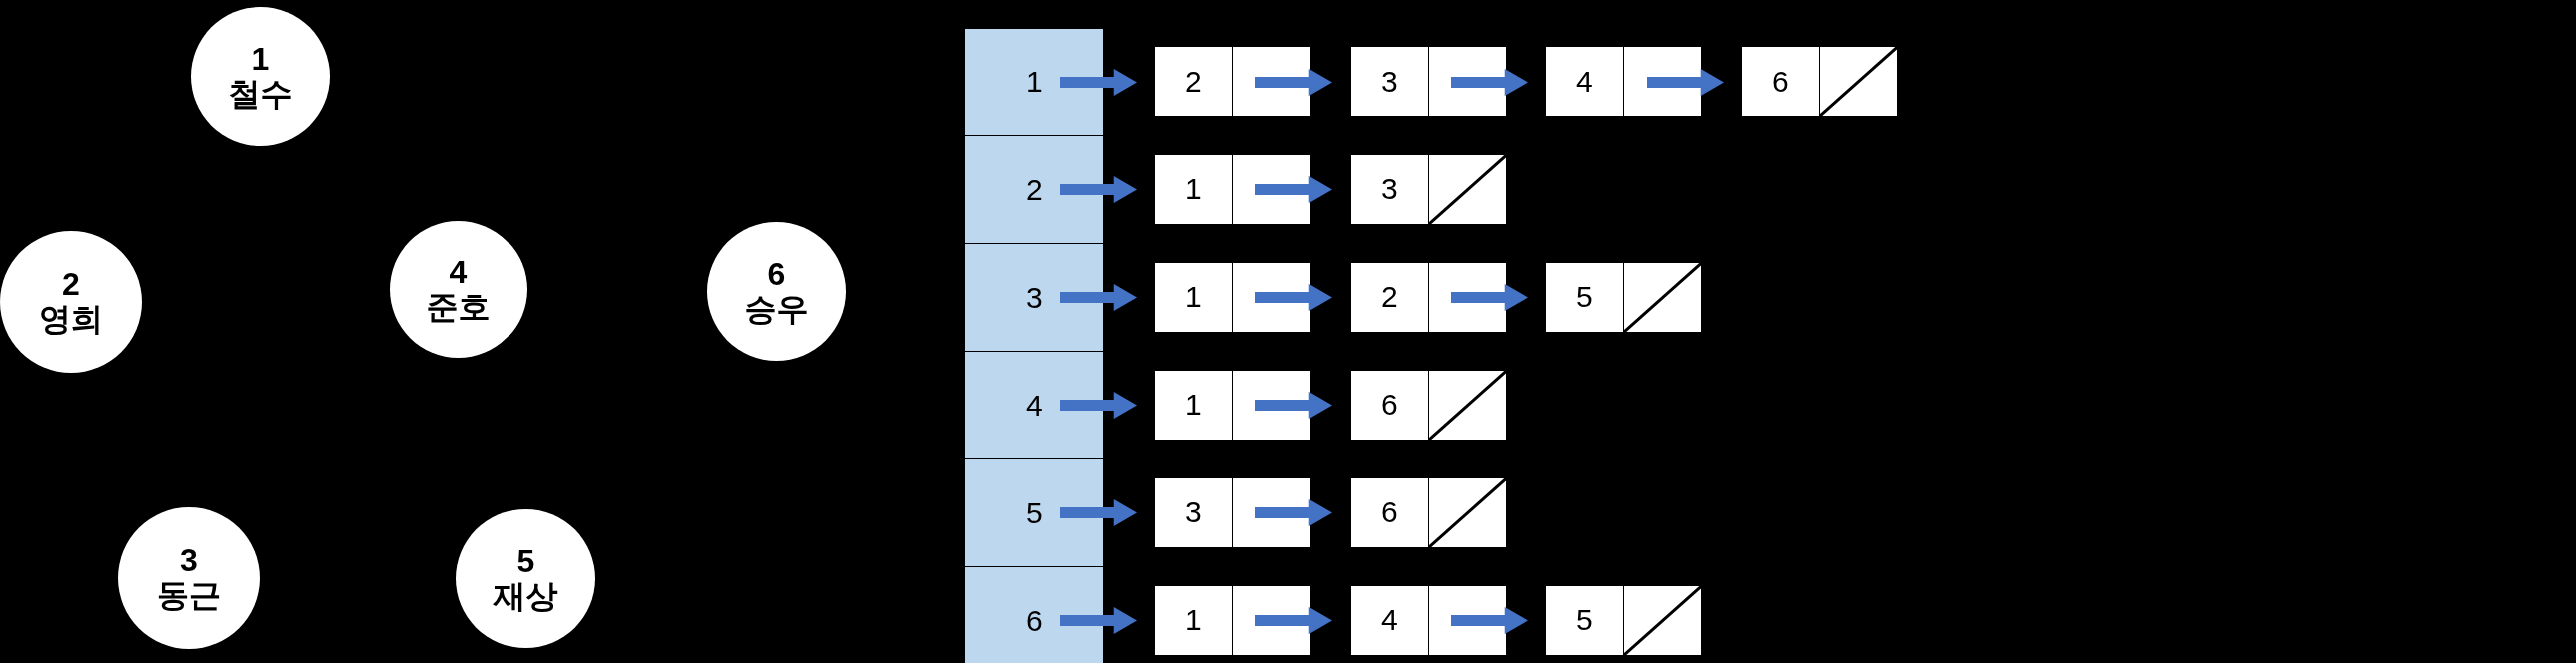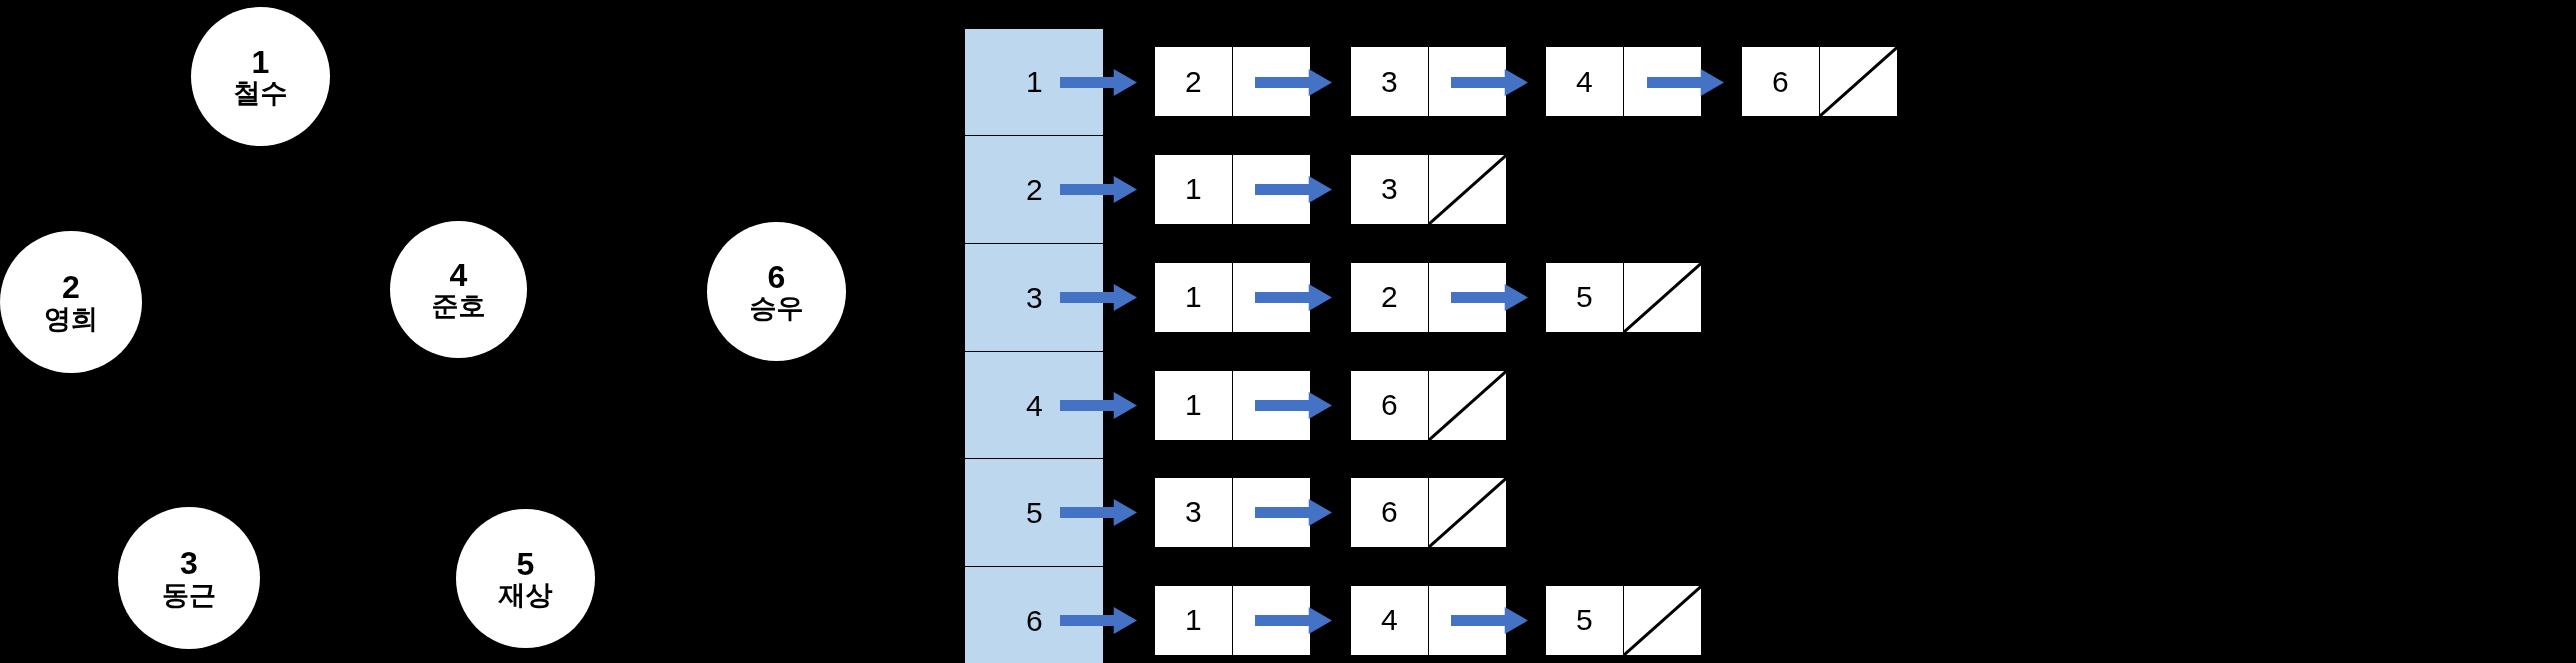--- a/index.html
+++ b/index.html
@@ -34,21 +34,21 @@
     color: #000000;
     line-height: 1.08;
     text-align: center;
     box-sizing: border-box;
   }
   .vertex .v-id {
     font-size: 32px;
     font-weight: 700;
   }
   .vertex .v-label {
-    font-size: 27px;
+    font-size: 32px;
     font-weight: 700;
   }
 
   
   .list-panel {
     position: absolute;
     left: 943px; top: 0;
     width: 1633px; height: 664px;
   }
   .adj-row {

